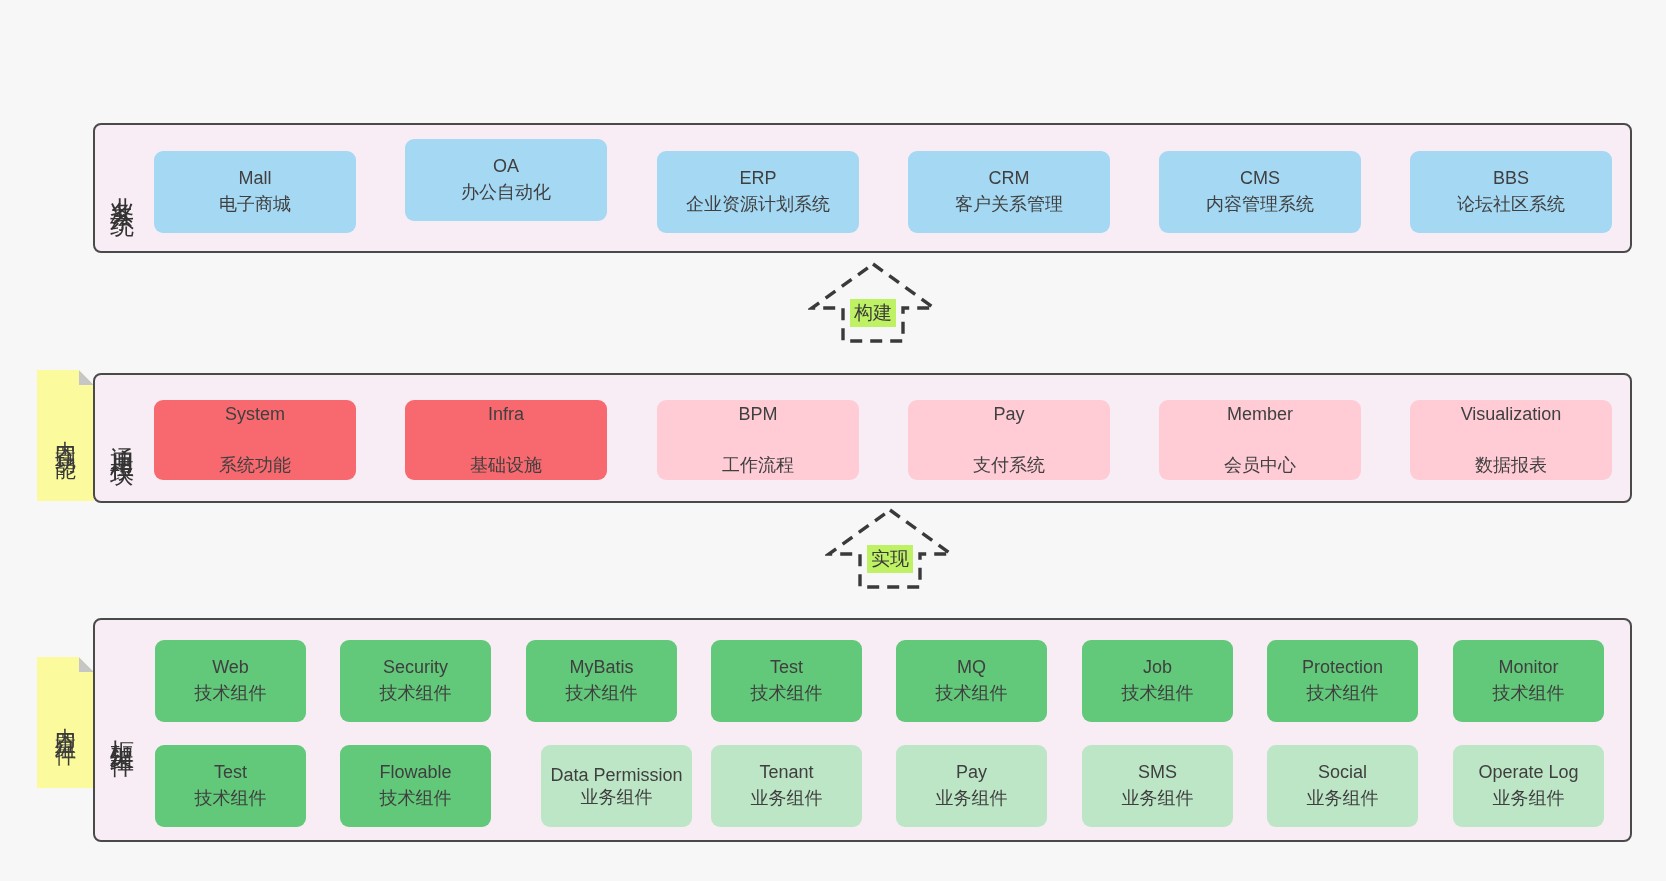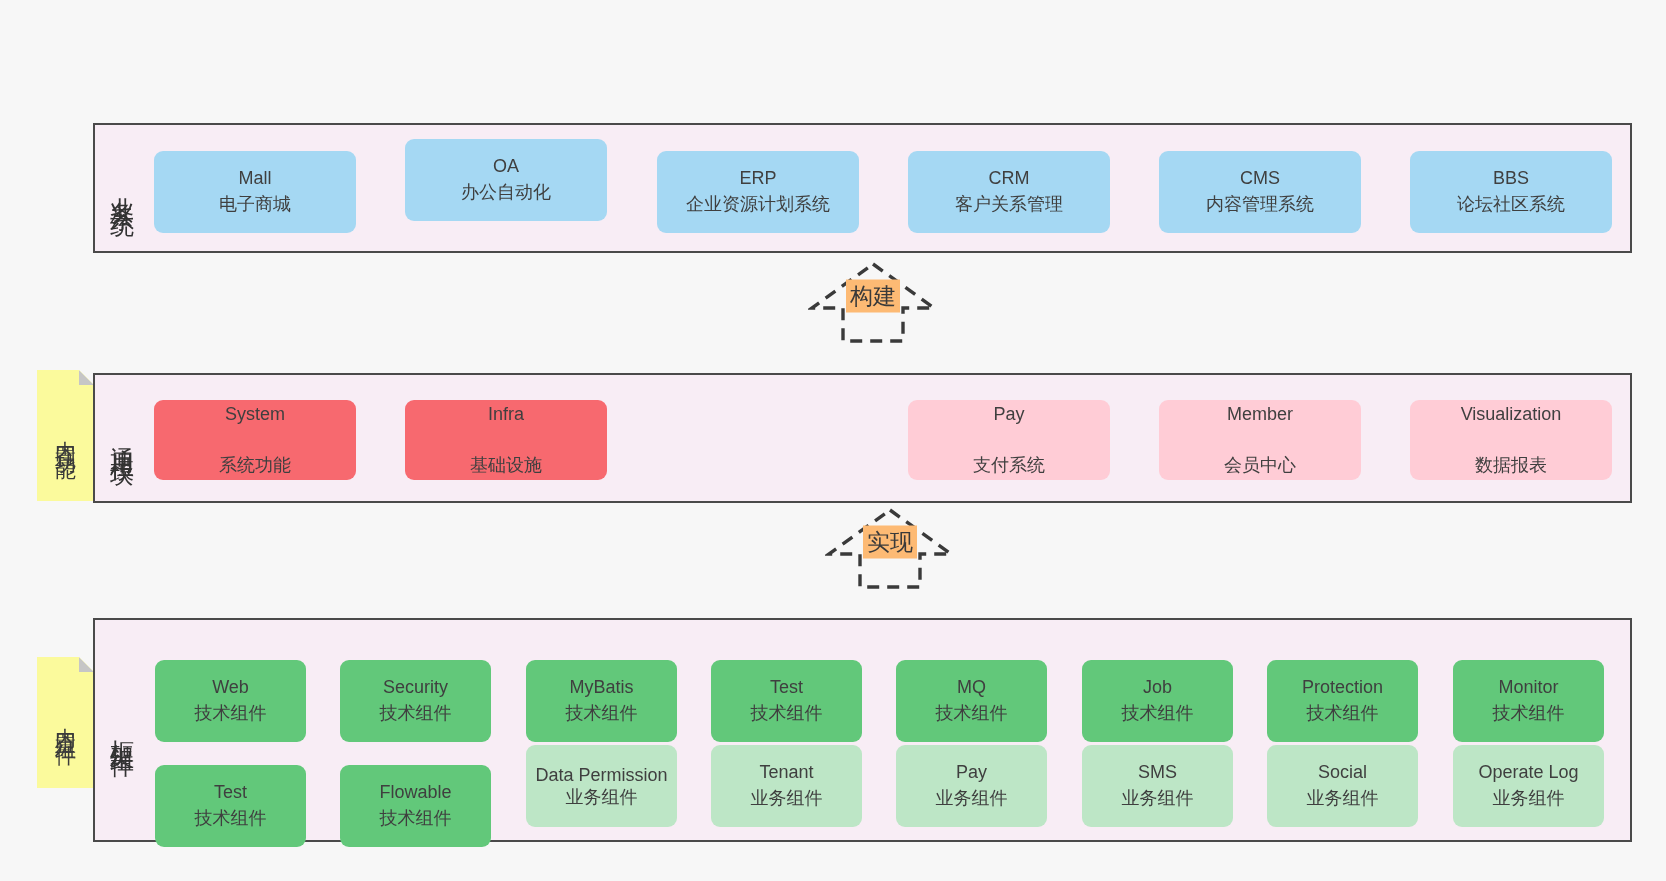--- a/index.html
+++ b/index.html
@@ -6,60 +6,60 @@
   body{
     width:1666px;height:881px;position:relative;overflow:hidden;
     background:#f7f7f7;
     font-family:"Liberation Sans","DejaVu Sans",sans-serif;
     color:#3d3d3d;
   }
   .section{
     position:absolute;
     background:#f8edf5;
     border:2px solid #4a4a4a;
-    border-radius:0;
+    border-radius:8px;
     z-index:1;
   }
   .vlabel{
     position:absolute;left:11px;top:50%;transform:translateY(-50%);
     writing-mode:vertical-rl;text-orientation:upright;
     font-size:24px;letter-spacing:5px;color:#333;white-space:nowrap;
   }
   .box{
     position:absolute;border-radius:9px;
     display:flex;flex-direction:column;align-items:center;justify-content:center;
     text-align:center;font-size:18px;line-height:1.42;color:#3f3f3f;
     padding:2px 4px;box-sizing:border-box;
   }
   .blue{background:#a5d8f3;}
   .red{background:#f7696f;}
   .pink{background:#ffccd6;}
-  .green{background:#62c87a;margin-top:20px;}
+  .green{background:#62c87a;}
   .lightgreen{background:#bde6c6;}
   .w202{width:202px;height:82px;}
   .w202b{width:202px;height:80px;gap:25px;}
   .w151{width:151px;height:82px;}
   .note{
     position:absolute;width:57px;background:#fbfa9c;z-index:0;
     display:flex;align-items:center;justify-content:center;
     clip-path:polygon(0 0, calc(100% - 15px) 0, 100% 15px, 100% 100%, 0 100%);
   }
   .note-fold{
     position:absolute;top:0;right:0;width:15px;height:15px;background:#c6c6c6;
     clip-path:polygon(0 0, 100% 100%, 0 100%);
   }
   .note-text{
     writing-mode:vertical-rl;text-orientation:upright;
     font-size:21px;letter-spacing:6px;color:#3a3a3a;white-space:nowrap;
   }
   .arrow{position:absolute;width:130px;height:86px;z-index:2;}
   .arrow svg{display:block;}
   .arrow-label{
-    position:absolute;left:50%;top:37px;transform:translate(-50%,-50%);
-    background:#fdba74;padding:1px 4px;font-size:23px;color:#3a3a3a;white-space:nowrap;
+    position:absolute;left:50%;top:54px;transform:translate(-50%,-50%);
+    background:#bef264;padding:1px 4px;font-size:19px;color:#3a3a3a;white-space:nowrap;
   }
 </style>
 </head>
 <body>
 
 <div class="note" style="left:37px;top:370px;height:131px">
   <span class="note-fold"></span>
   <div class="note-text">内置功能</div>
 </div>
 <div class="note" style="left:37px;top:657px;height:131px">
@@ -105,20 +105,24 @@
 <div class="section" style="left:93px;top:373px;width:1535px;height:126px">
   <div class="vlabel">通用模块</div>
   <div class="box red w202b" style="left:59px;top:25px">
     <div>System</div>
     <div>系统功能</div>
   </div>
   <div class="box red w202b" style="left:310px;top:25px">
     <div>Infra</div>
     <div>基础设施</div>
   </div>
+  <div class="box pink w202b" style="left:562px;top:25px">
+    <div>BPM</div>
+    <div>工作流程</div>
+  </div>
   <div class="box pink w202b" style="left:813px;top:25px">
     <div>Pay</div>
     <div>支付系统</div>
   </div>
   <div class="box pink w202b" style="left:1064px;top:25px">
     <div>Member</div>
     <div>会员中心</div>
   </div>
   <div class="box pink w202b" style="left:1315px;top:25px">
     <div>Visualization</div>
@@ -170,21 +174,21 @@
   </div>
 
   <div class="box green w151" style="left:60px;top:125px">
     <div>Test</div>
     <div>技术组件</div>
   </div>
   <div class="box green w151" style="left:245px;top:125px">
     <div>Flowable</div>
     <div>技术组件</div>
   </div>
-  <div class="box lightgreen w151" style="left:431px;top:125px;line-height:1.25">
+  <div class="box lightgreen w151" style="left:446px;top:125px;line-height:1.25">
     <div>Data Permission</div>
     <div>业务组件</div>
   </div>
   <div class="box lightgreen w151" style="left:616px;top:125px">
     <div>Tenant</div>
     <div>业务组件</div>
   </div>
   <div class="box lightgreen w151" style="left:801px;top:125px">
     <div>Pay</div>
     <div>业务组件</div>

